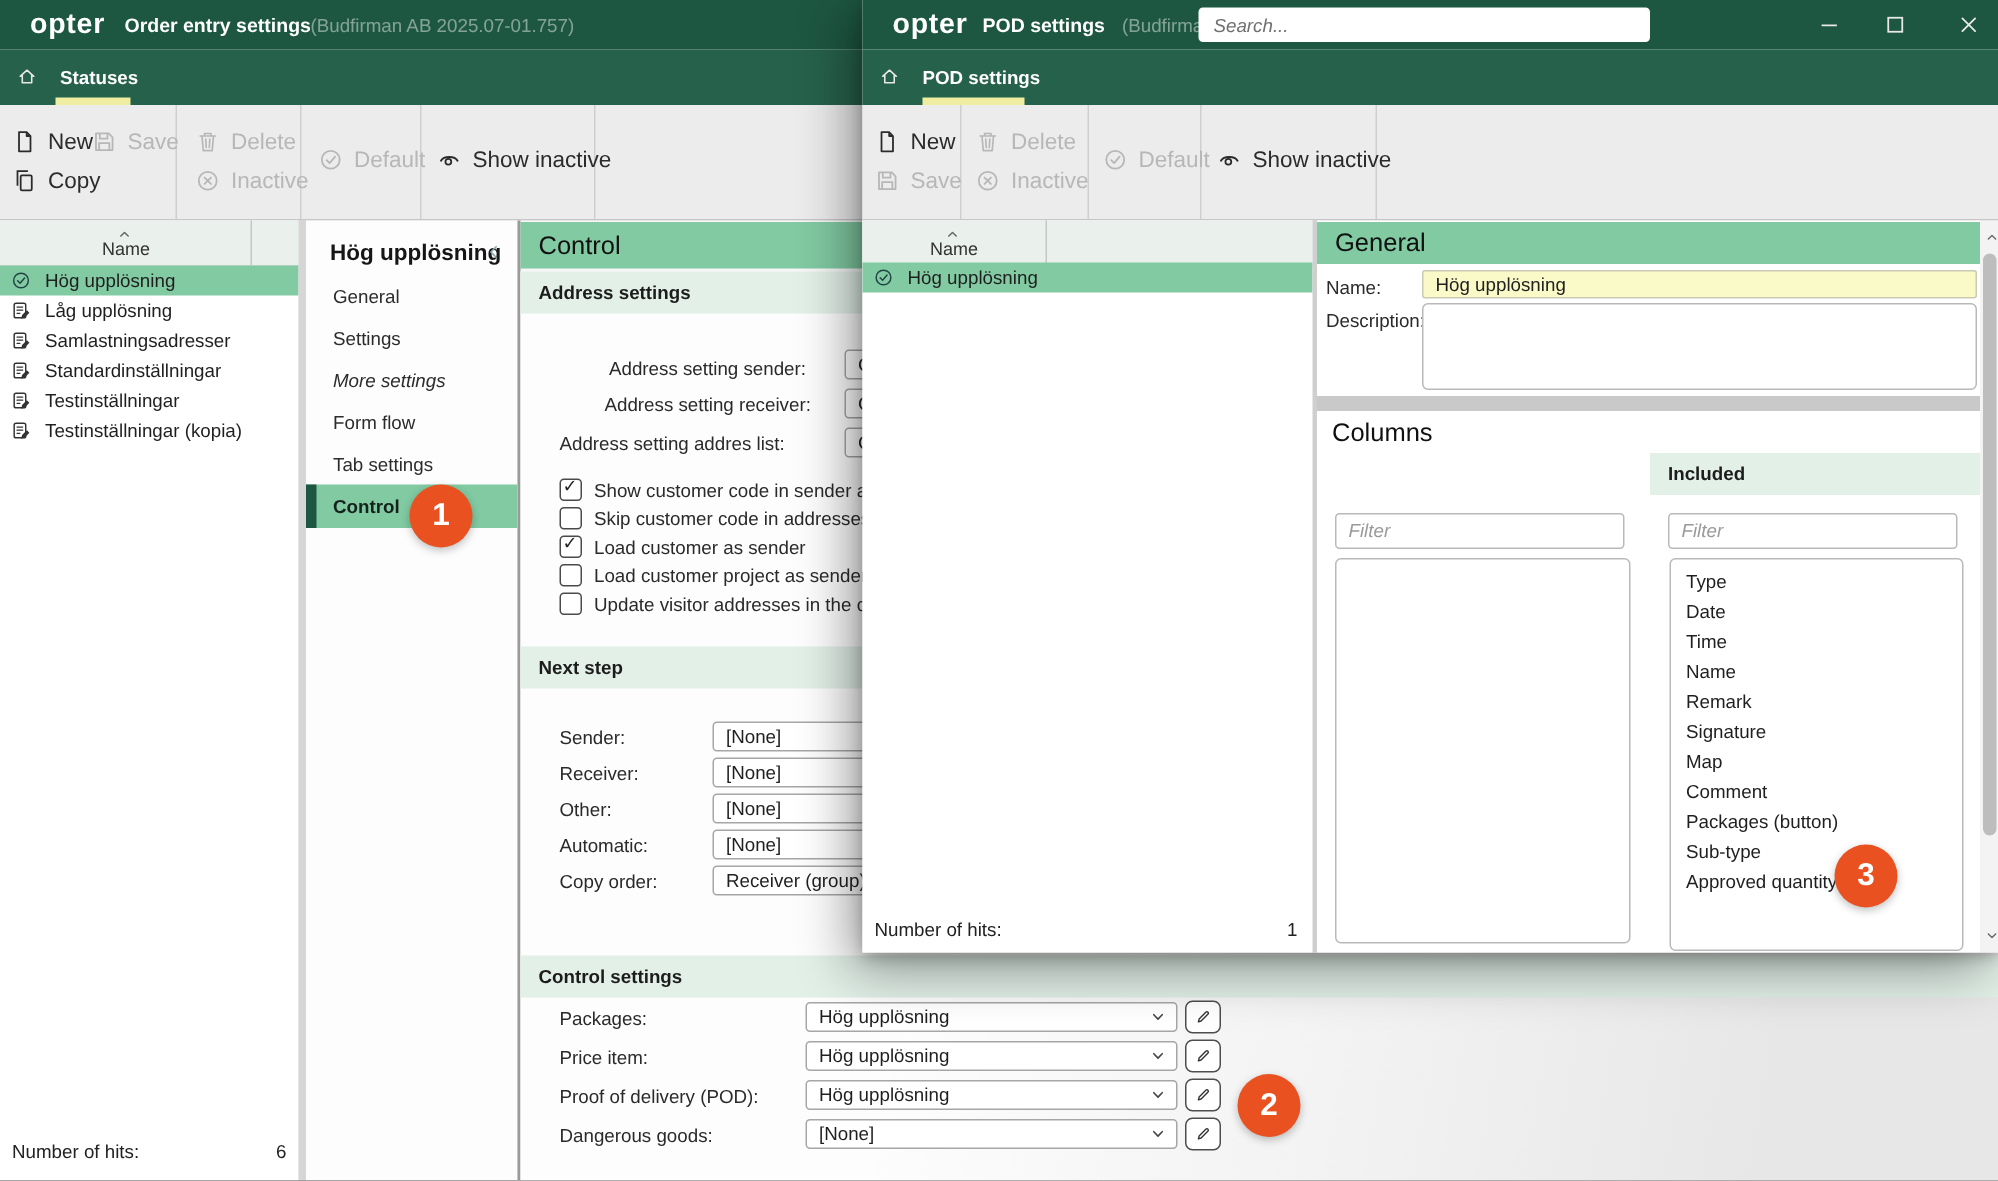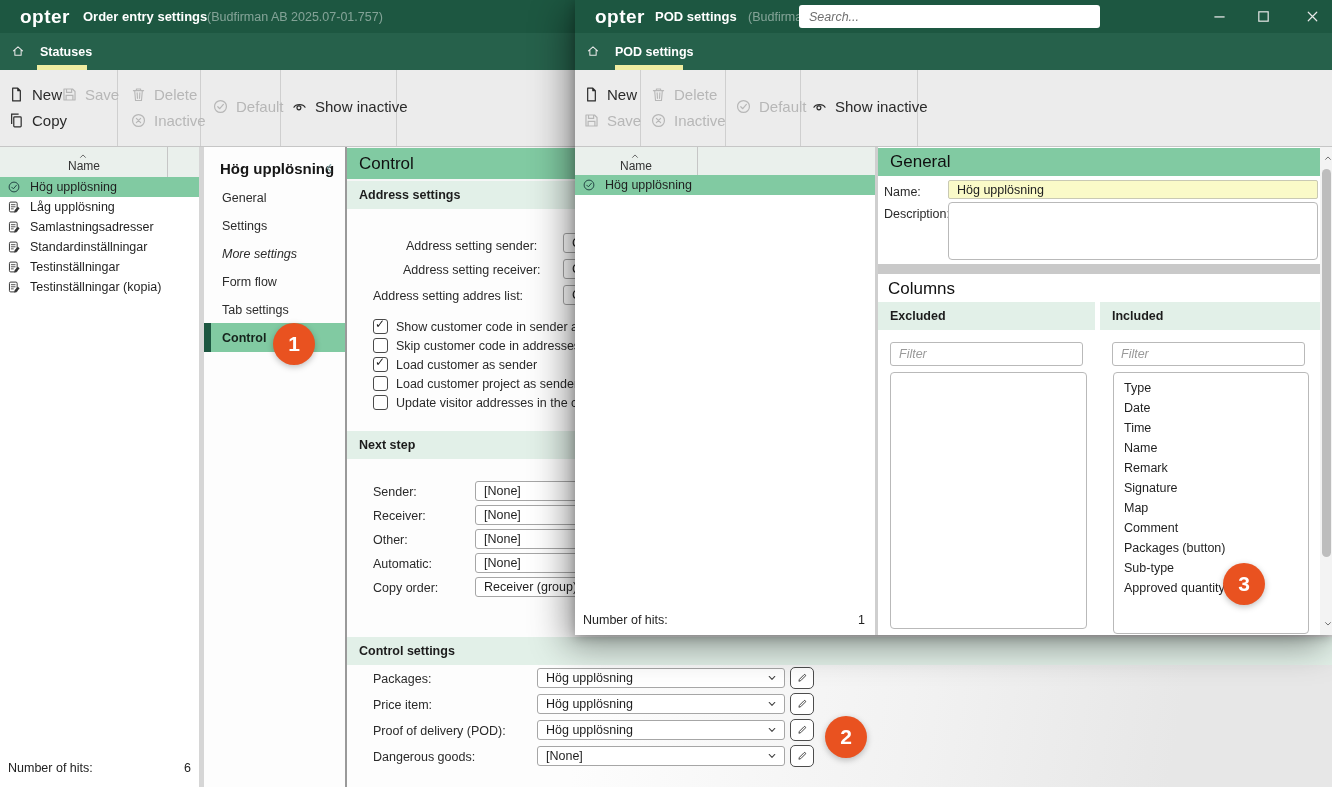--- a/index.html
+++ b/index.html
@@ -519,23 +519,20 @@
 
       <div class="flabel" style="left:6px;top:38px;">Name:</div>
       <input class="namefield" style="left: 70px; top: 33px; width: 370px;" value="Hög upplösning">
       <div class="flabel" style="left:6px;top:60px;">Description:</div>
       <textarea class="descbox" style="left: 70px; top: 55px; width: 370px; height: 58px;"></textarea>
 
       <div class="graybar" style="left:0;right:0;top:117px;height:10px;"></div>
 
       <div class="bigtitle" style="left:10px;top:132px;">Columns</div>
 
-      <div class="band" style="left:0;top:155px;width:217px;">
-          <span>Excluded</span>
-        </div>
       <div class="band" style="left:222px;top:155px;width:260px;">
           <span>Included</span>
         </div>
 
       <input class="filter-input" style="left: 12px; top: 195px; width: 193px;" placeholder="Filter">
       <input class="filter-input" style="left: 234px; top: 195px; width: 193px;" placeholder="Filter">
 
       <div class="listbox" style="left:12px;top:225px;width:195px;height:255px;"></div>
       <div class="listbox" style="left:235px;top:225px;width:194px;height:255px;padding-top:5px;">
         <div class="colitem">Type</div>

